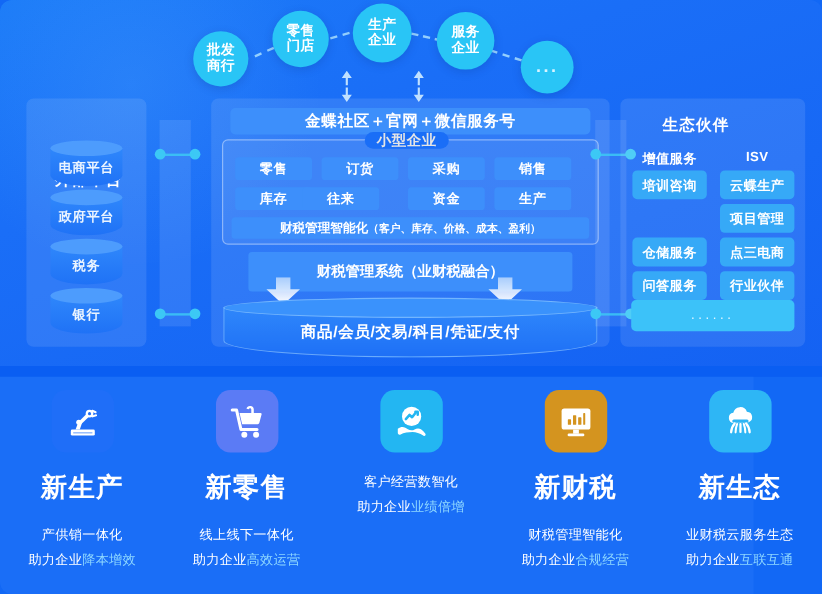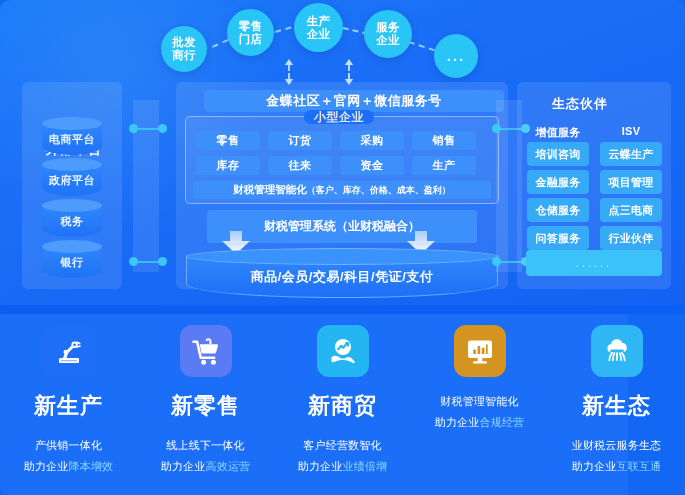--- a/index.html
+++ b/index.html
@@ -84,21 +84,21 @@
     background:rgba(255,255,255,.10);
   }
   .dot{
     position:absolute; width:9px; height:9px; border-radius:50%;
     background:#3cc8f5;
   }
   .dline{ position:absolute; height:2px; background:#3cc8f5; opacity:.85; }
 
   
   #center-head{
-    position:absolute; left:204px; top:90px; width:300px; height:22px;
+    position:absolute; left:192px; top:90px; width:300px; height:22px;
     background:#3d8ffb; border-radius:4px;
     display:flex; align-items:center; justify-content:center;
     color:#fff; font-size:13px; font-weight:bold; letter-spacing:.5px;
   }
   #sme-box{
     position:absolute; left:185px; top:116px; width:314px; height:88px;
     border:1px solid rgba(255,255,255,.40); border-radius:5px;
     background:rgba(255,255,255,.07);
   }
   #sme-label{
@@ -283,21 +283,21 @@
     <div class="tile" style="left:340px; top:131px;">
       <span>采购</span>
       </div>
     <div class="tile" style="left:412px; top:131px;">
       <span>销售</span>
       </div>
 
     <div class="tile" style="left:196px; top:156px;">
       <span>库存</span>
       </div>
-    <div class="tile" style="left:268px; top:156px;">
+    <div class="tile" style="left:252px; top:156px;">
       <span>往来</span>
       </div>
     <div class="tile" style="left:340px; top:156px;">
       <span>资金</span>
       </div>
     <div class="tile" style="left:412px; top:156px;">
       <span>生产</span>
       </div>
 
     <div id="smart-row">
@@ -345,23 +345,20 @@
     <div class="dline" style="left:499px; top:261px; width:25px;"></div>
 
     <div class="panel" style="left:517px; top:82px; width:154px; height:207px;"></div>
     <div class="panel-title" style="left:517px; top:95px; width:126px;">生态伙伴</div>
 
     <div class="colhead" style="left:527px; top:125px;">增值服务</div>
     <div class="colhead" style="left:600px; top:125px;">ISV</div>
 
     <div class="pill" style="left:527px; top:142px;">
       <span>培训咨询</span>
-      </div>
-    <div class="pill" style="left:527px; top:170px;">
-      <span>金融服务</span>
       </div>
     <div class="pill" style="left:527px; top:198px;">
       <span>仓储服务</span>
       </div>
     <div class="pill" style="left:527px; top:226px;">
       <span>问答服务</span>
       </div>
 
     <div class="pill" style="left:600px; top:142px;">
       <span>云蝶生产</span>
@@ -429,21 +426,20 @@
       <div class="ico" style="background:#23b6f2;">
         <svg width="32" height="32" viewBox="0 0 32 32">
           <g fill="#ffffff">
             <path d="M16 4 a8 8 0 1 1 -8 8 a8 8 0 0 1 8 -8 Z"></path>
             <path d="M11.2 14.2 l3.1-3.4 2.1 1.9 3.3-4.2" stroke="#23b6f2" stroke-width="2.1" fill="none" stroke-linecap="round" stroke-linejoin="round"></path>
             <path d="M19.2 8.1 h1.9 v2.6" stroke="#23b6f2" stroke-width="2.1" fill="none" stroke-linecap="round" stroke-linejoin="round"></path>
             <path d="M4.5 22.3 c3.4-2.6 6.2-1.2 8.4 .4 c1.6 1.1 3.9 1.2 5.6 .2 c1.6-1 3.8-1.2 5.3-.1 c1.4 1 2.7 2.3 3.7 3.7 c.7 1 -.5 2.2 -1.5 1.6 c-3.3-2.0 -6.4-3.0 -9.2-3.0 c-3.5 0 -7.0 .6 -10.4 2.1 c-1.0 .4 -2.0 -.5 -1.9 -1.5 Z"></path>
           </g>
         </svg>
       </div>
-      <div class="ctitle">新商贸</div>
       <div class="cd1">客户经营数智化</div>
       <div class="cd2">
         <span>助力企业</span><em>业绩倍增</em>
       </div>
     </div>
 
     <div class="card" style="left:411px;">
       <div class="ico" style="background:#d4941f;">
         <svg width="32" height="32" viewBox="0 0 32 32">
           <g fill="#ffffff">
@@ -452,20 +448,21 @@
             <rect x="9" y="26.2" width="14" height="2.4" rx="1.2"></rect>
           </g>
           <g fill="#d4941f">
             <rect x="9.2" y="14.4" width="2.7" height="4.6" rx=".5"></rect>
             <rect x="13.5" y="11.0" width="2.7" height="8.0" rx=".5"></rect>
             <rect x="17.8" y="12.8" width="2.7" height="6.2" rx=".5"></rect>
             <rect x="22.0" y="9.2" width="1.7" height="9.8" rx=".5"></rect>
           </g>
         </svg>
       </div>
+      <div class="ctitle">新财税</div>
       <div class="cd1">财税管理智能化</div>
       <div class="cd2">
         <span>助力企业</span><em>合规经营</em>
       </div>
     </div>
 
     <div class="card" style="left:548px;">
       <div class="ico" style="background:#2eb6f5;">
         <svg width="32" height="32" viewBox="0 0 32 32">
           <g fill="#ffffff">

